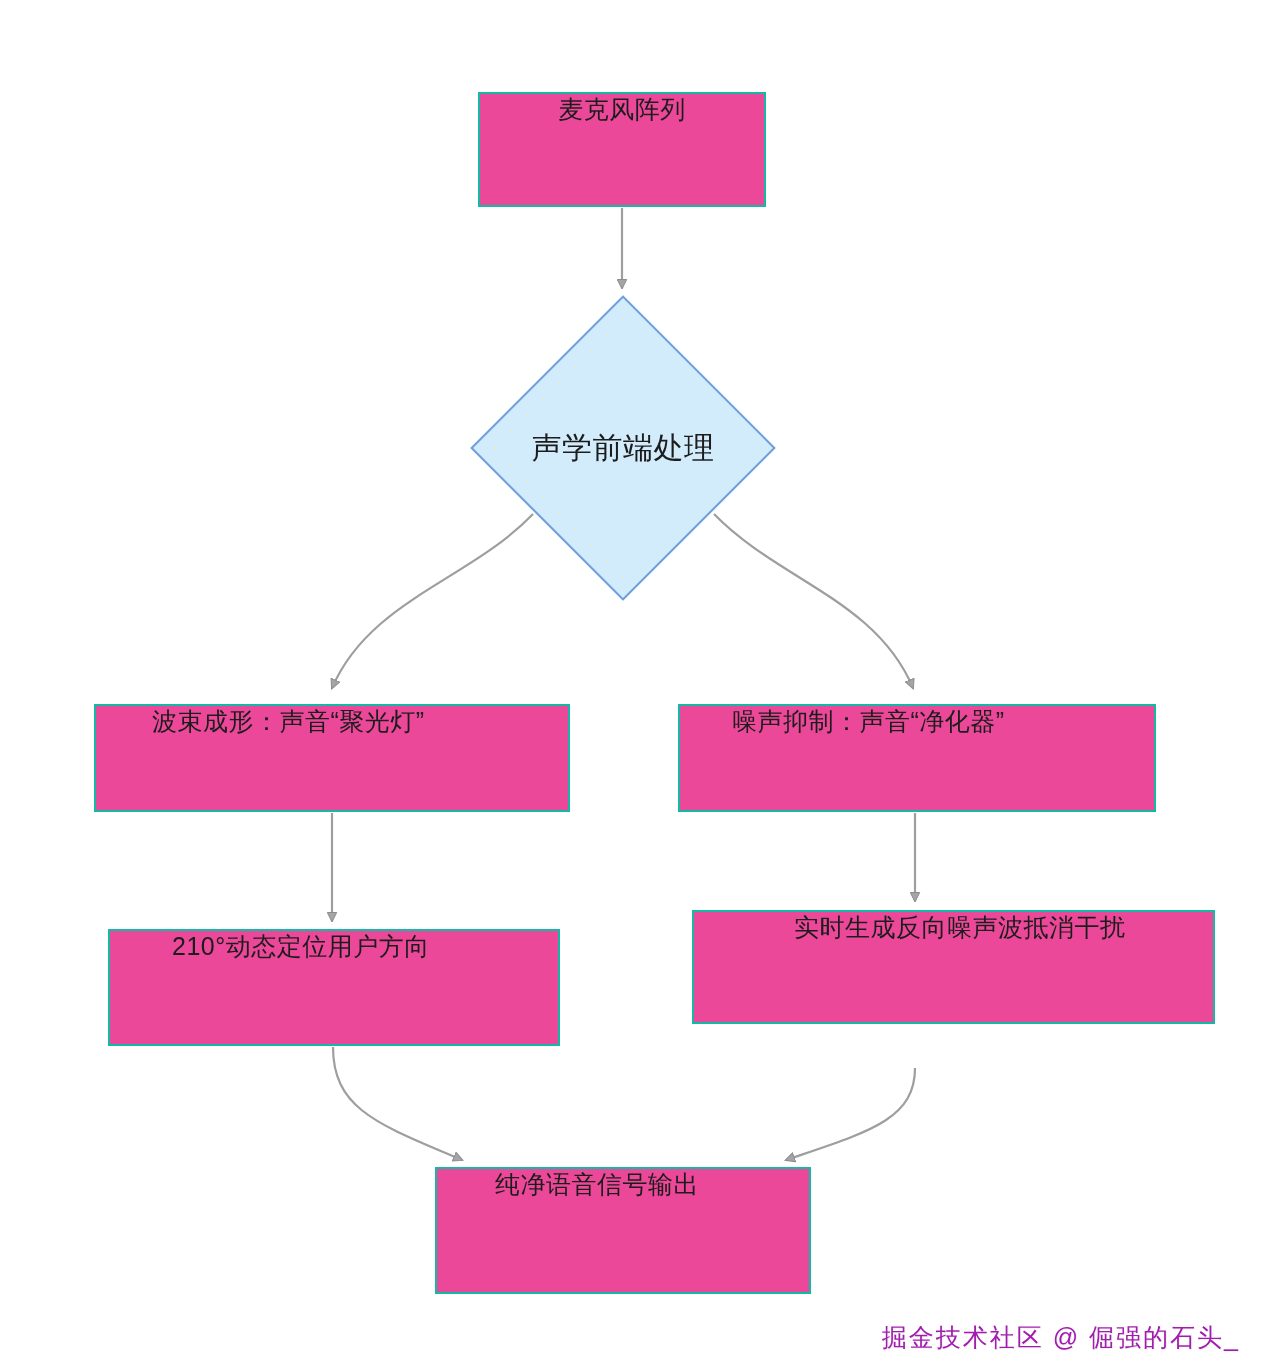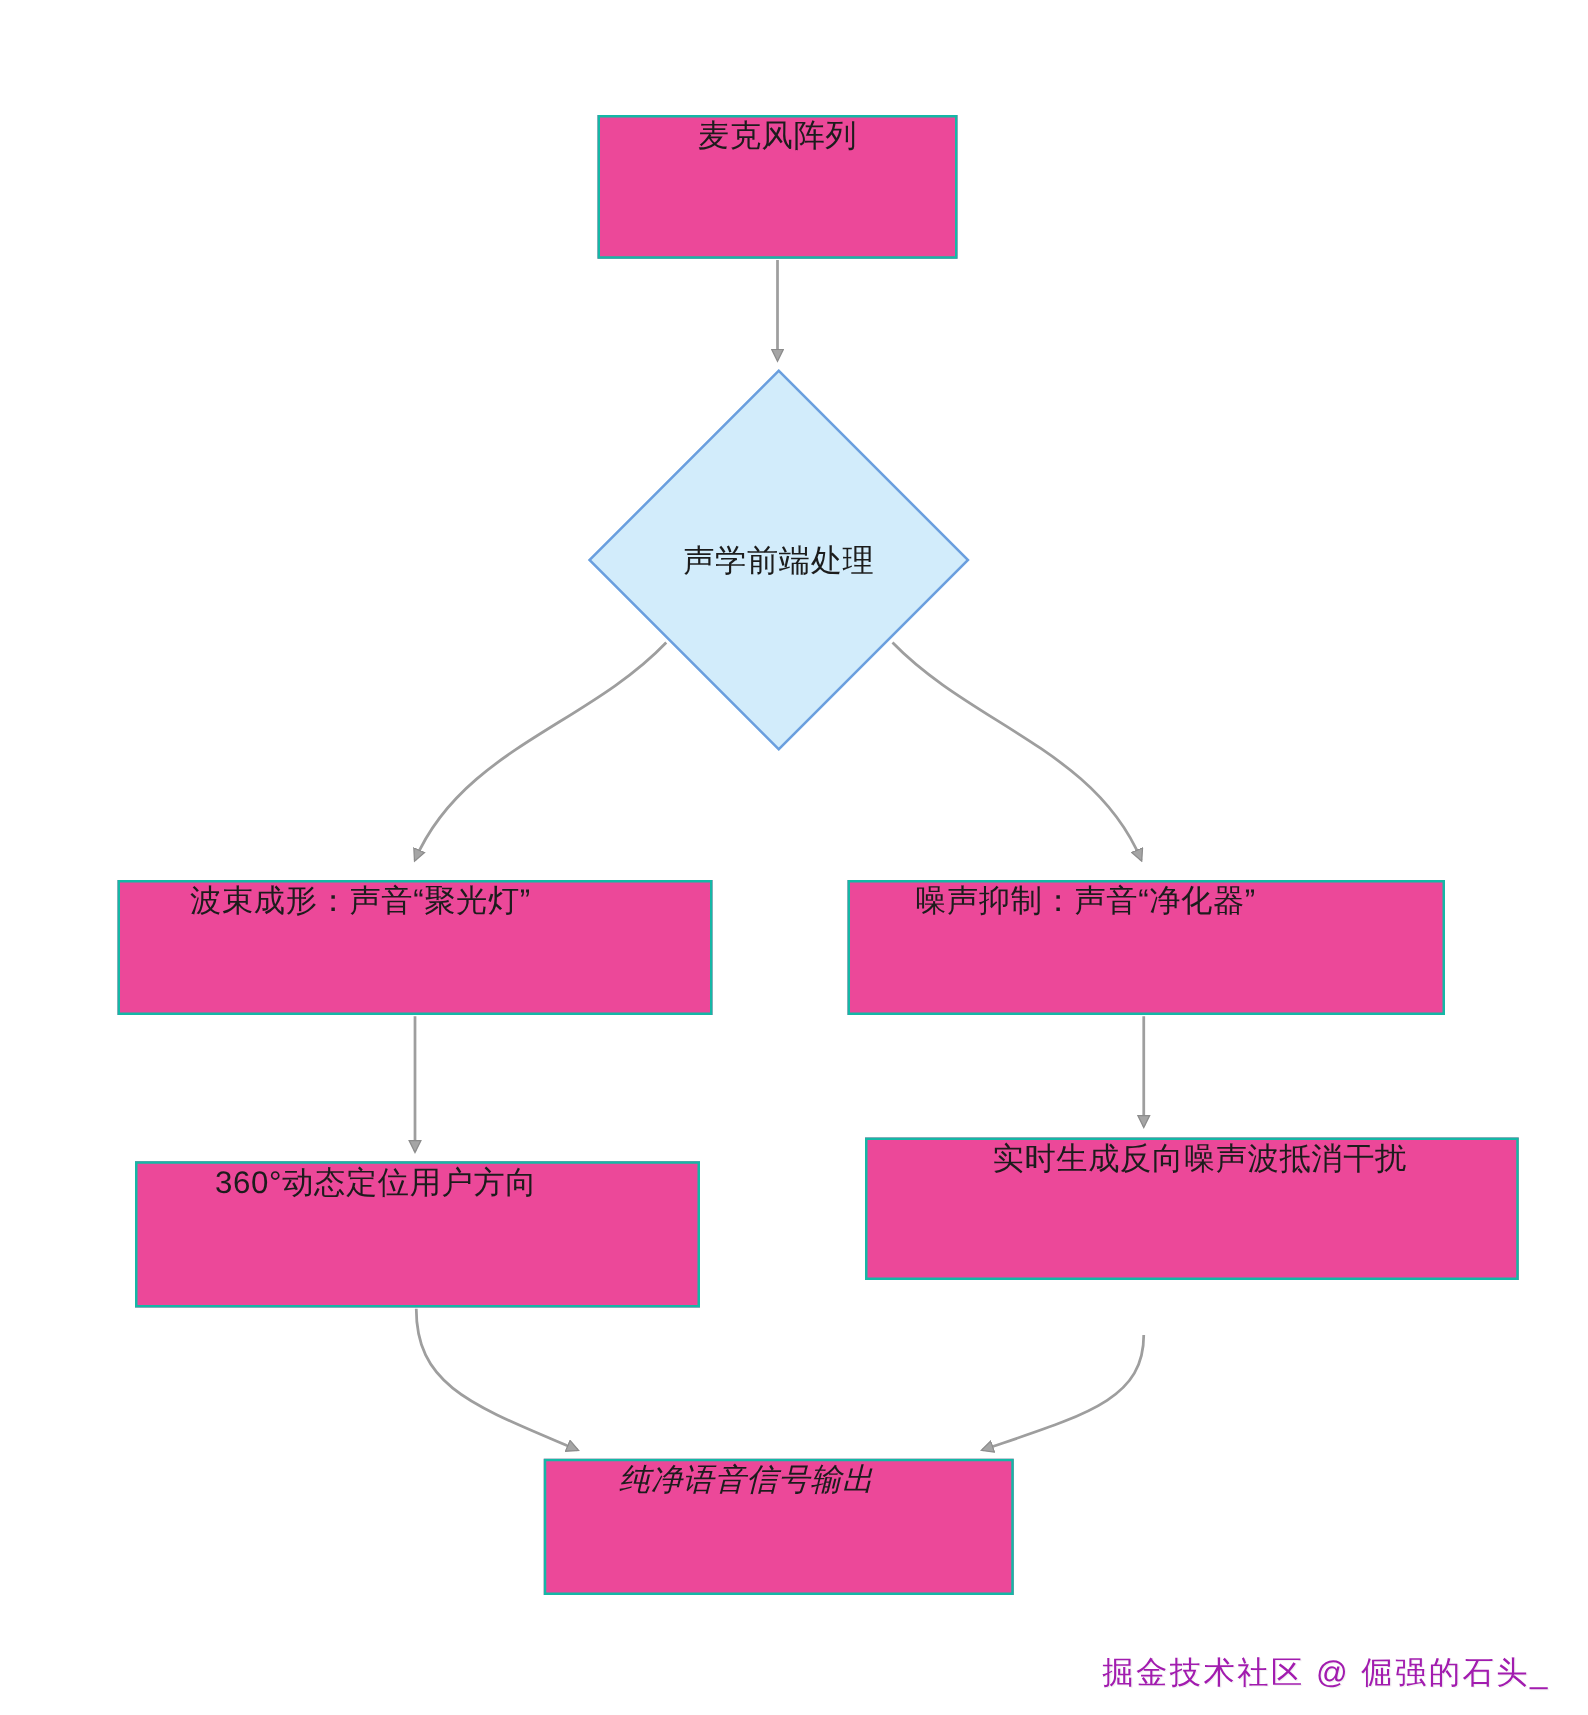--- a/index.html
+++ b/index.html
@@ -58,23 +58,22 @@
   }
   #node-locate {
     left: 108px; top: 929px; width: 452px; height: 117px;
     padding-left: 62px;
   }
   #node-cancel {
     left: 692px; top: 910px; width: 523px; height: 114px;
     padding-left: 100px;
   }
   #node-output {
-    left: 435px; top: 1167px; width: 376px; height: 109px;
+    left: 435px; top: 1167px; width: 376px; height: 127px;
     padding-left: 58px;
-    font-style: italic;
   }
   
   #node-decision {
     position: absolute;
     left: 470px;
     top: 295px;
     width: 306px;
     height: 306px;
   }
   #node-decision .diamond-shape {
@@ -92,21 +91,21 @@
   }
   #node-decision .diamond-label {
     position: absolute;
     left: 0;
     top: 0;
     width: 306px;
     height: 306px;
     display: flex;
     align-items: center;
     justify-content: center;
-    font-size: 25px;
+    font-size: 30px;
     color: #1c1c1c;
     letter-spacing: 0.5px;
     white-space: nowrap;
   }
   #watermark {
     position: absolute;
     right: 30px;
     bottom: 18px;
     font-size: 25px;
     color: #a21caf;
@@ -153,21 +152,21 @@
 
   <div class="node" id="node-noise">
     <span class="node-label">噪声抑制：声音“净化器”</span>
   </div>
 
   <div class="node" id="node-beamforming">
     <span class="node-label">波束成形：声音“聚光灯”</span>
   </div>
 
   <div class="node" id="node-locate">
-    <span class="node-label">360°动态定位用户方向</span>
+    <span class="node-label">210°动态定位用户方向</span>
   </div>
 
   <div class="node" id="node-cancel">
     <span class="node-label">实时生成反向噪声波抵消干扰</span>
   </div>
 
   <div class="node" id="node-output">
     <span class="node-label">纯净语音信号输出</span>
   </div>
 

